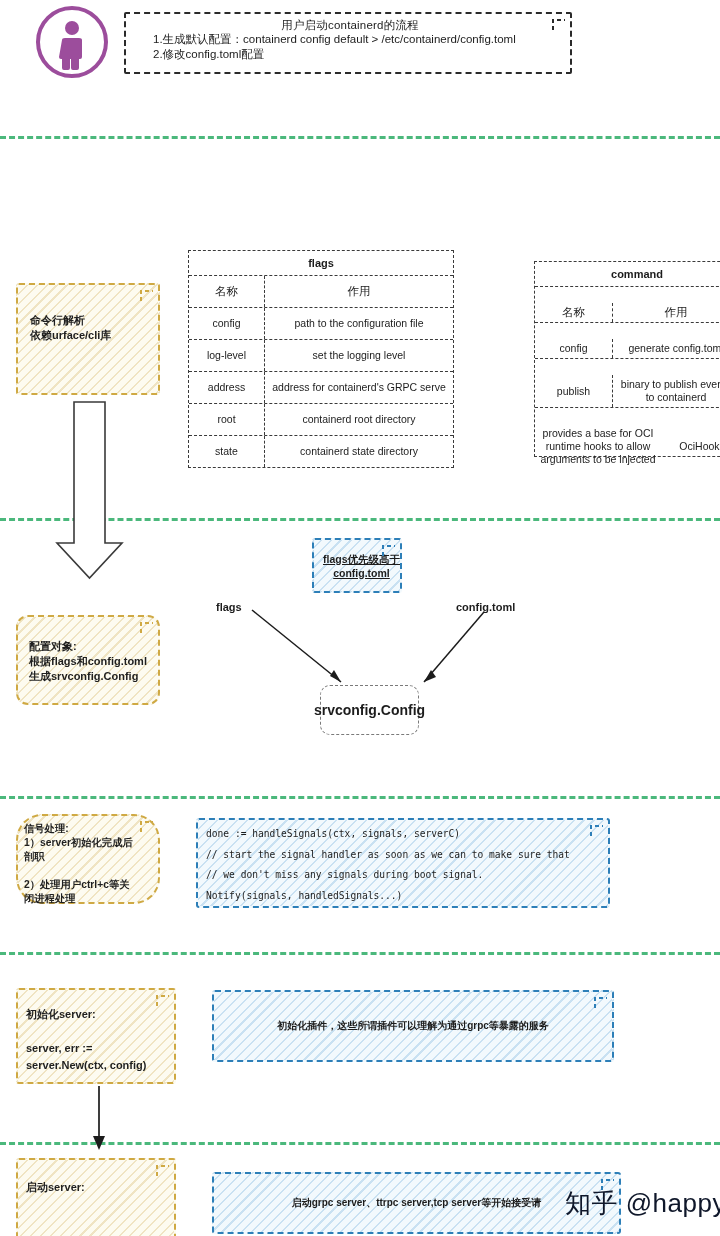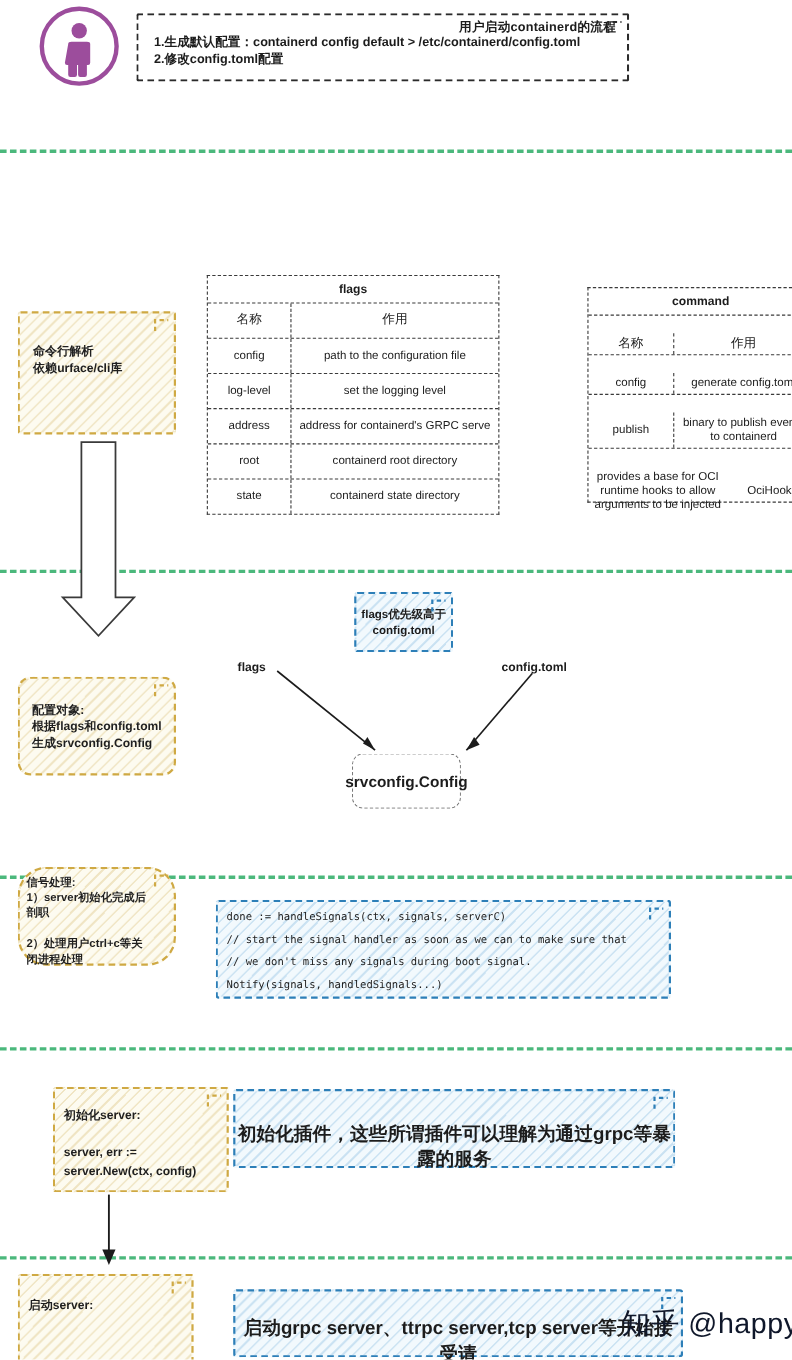--- a/index.html
+++ b/index.html
@@ -100,31 +100,32 @@
     background: #ffffff;
   }
 
   
   #header-box {
     left: 124px; top: 12px;
     width: 448px; height: 62px;
     padding: 4px 10px 0 14px;
   }
   #header-title {
-    text-align: right;
+    text-align: center;
     font-size: 11.5px;
-    font-weight: bold;
+    font-weight: normal;
     letter-spacing: .2px;
     line-height: 14px;
   }
   .header-step {
     font-size: 11.5px;
     line-height: 14.6px;
-    font-weight: bold;
+    font-weight: normal;
     white-space: nowrap;
+    margin-left: 13px;
   }
 
   
   .tbl {
     position: absolute;
     box-sizing: border-box;
     border: 1.6px dashed #3a3a3a;
     background: #fff;
     display: flex;
     flex-direction: column;
@@ -192,41 +193,41 @@
   
   #srvconfig-box {
     left: 320px; top: 685px;
     width: 99px; height: 50px;
     display: flex; align-items: center; justify-content: center;
   }
   #srvconfig-label { font-size: 14px; font-weight: bold; }
 
   
   #flags-priority-box {
-    left: 322px; top: 538px;
+    left: 312px; top: 538px;
     width: 90px; height: 55px;
-    display: flex; align-items: center; justify-content: center;
+    display: flex; align-items: center; justify-content: flex-end;
     text-align: center;
+    text-decoration: underline;
   }
   #flags-priority-text {
     font-size: 10.5px; line-height: 14px; font-weight: bold;
     white-space: pre-line;
   }
 
   
   .banner-text {
     position: absolute;
     left: 0; right: 0;
     top: 50%;
     transform: translateY(-50%);
     text-align: center;
-    font-size: 17px;
+    font-size: 10px;
     font-weight: bold;
     color: #1c1c1c;
-    margin-top: 16px;
   }
 
   
   #watermark {
     position: absolute;
     left: 565px; top: 1186px;
     font-size: 26px;
     color: #0f172a;
     font-weight: normal;
     letter-spacing: .5px;
@@ -349,21 +350,21 @@
 config.toml</div>
   </div>
 
   <div class="plainlabel" style="left:216px; top:601px;">flags</div>
   <div class="plainlabel" style="left:456px; top:601px;">config.toml</div>
 
   <div class="dbox dotgrey" id="srvconfig-box">
     <div id="srvconfig-label">srvconfig.Config</div>
   </div>
 
-  <div class="dbox yellow abs" style="left:16px; top:788px; width:144px; height:90px;border-radius:26px;">
+  <div class="dbox yellow abs" style="left:16px; top:814px; width:144px; height:90px;border-radius:26px;">
     <div class="fold">
       <svg width="17" height="17" viewBox="0 0 17 17">
         <path d="M2 14 L2 4 L14 4" fill="none" stroke="#cfa943" stroke-width="2" stroke-dasharray="4 3"></path>
       </svg>
     </div>
     <div class="note-txt" style="padding:6px 0 0 6px; font-size:10.3px; line-height:14px;">信号处理:
   1）server初始化完成后
 剖职
 
   2）处理用户ctrl+c等关
@@ -375,21 +376,21 @@
       <svg width="17" height="17" viewBox="0 0 17 17">
         <path d="M2 14 L2 4 L14 4" fill="none" stroke="#2d7fb8" stroke-width="2" stroke-dasharray="4 3"></path>
       </svg>
     </div>
     <div class="codeline">done := handleSignals(ctx, signals, serverC)</div>
     <div class="codeline">// start the signal handler as soon as we can to make sure that</div>
     <div class="codeline">// we don't miss any signals during boot signal.</div>
     <div class="codeline">Notify(signals, handledSignals...)</div>
   </div>
 
-  <div class="dbox yellow abs" style="left:16px; top:988px; width:160px; height:96px;margin-left:32px;">
+  <div class="dbox yellow abs" style="left:16px; top:988px; width:160px; height:96px;">
     <div class="fold">
       <svg width="17" height="17" viewBox="0 0 17 17">
         <path d="M2 14 L2 4 L14 4" fill="none" stroke="#cfa943" stroke-width="2" stroke-dasharray="4 3"></path>
       </svg>
     </div>
     <div class="note-txt" style="padding:16px 0 0 8px; line-height:17px;">初始化server:
 
  server, err :=
 server.New(ctx, config)</div>
   </div>

